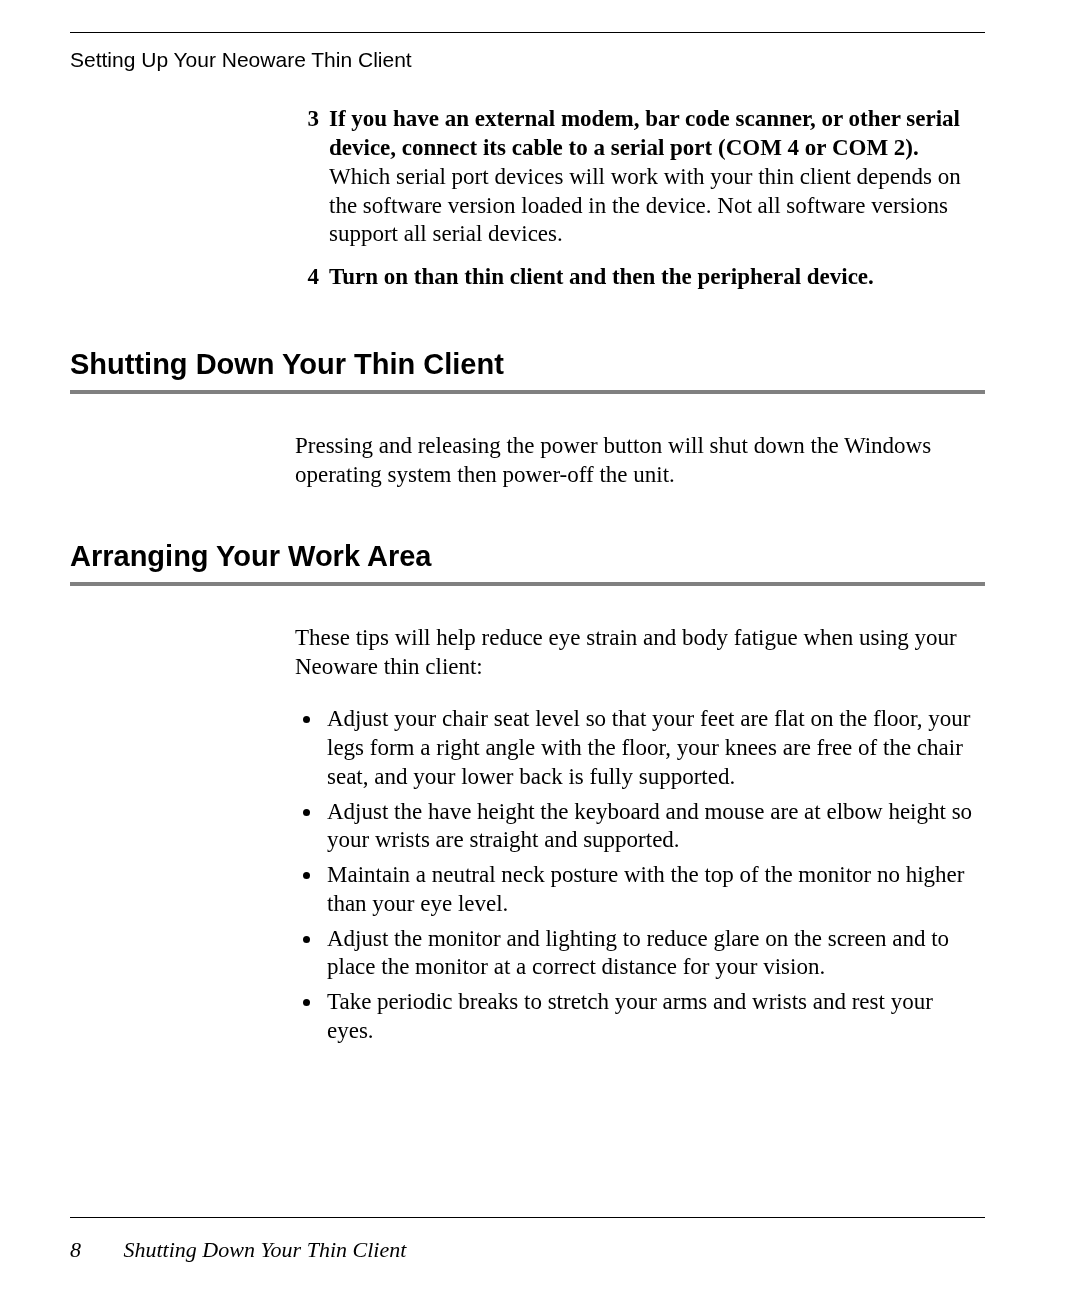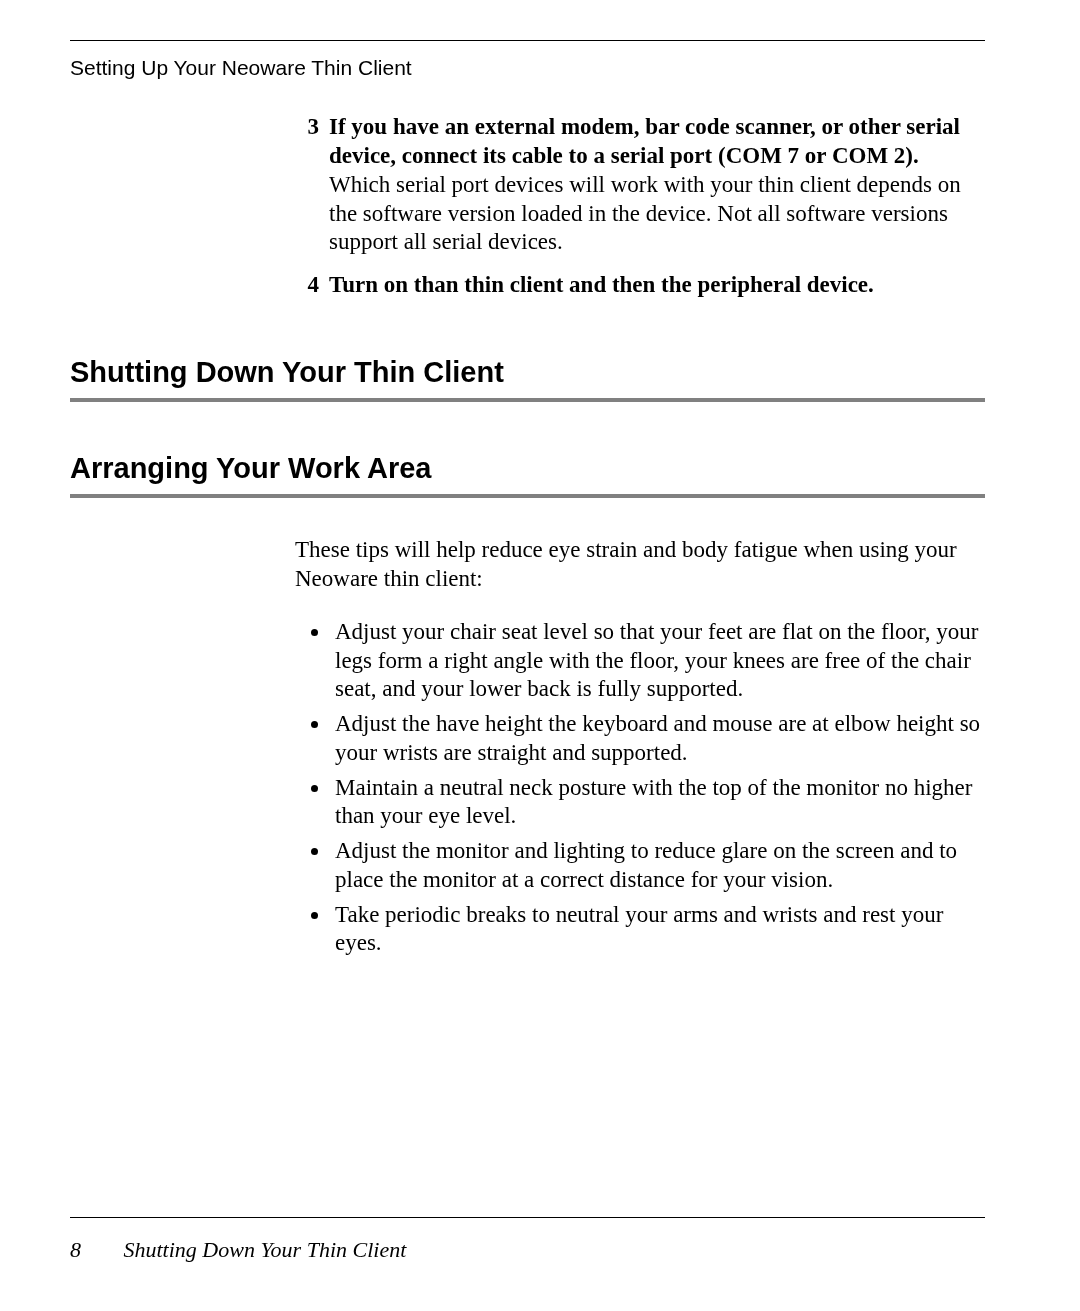--- a/index.html
+++ b/index.html
@@ -6,21 +6,21 @@
     margin: 0;
     padding: 0;
     background: #fff;
     color: #000;
   }
   .page {
     width: 1080px;
     height: 1311px;
     position: relative;
     box-sizing: border-box;
-    padding: 40px 95px 40px 70px;
+    padding: 32px 95px 40px 70px;
     font-family: "Times New Roman", Times, serif;
     font-size: 23px;
     line-height: 1.25;
   }
   .top-rule {
     border-top: 1px solid #000;
     margin-bottom: 14px;
   }
   .running-head {
     font-family: "Futura", "Century Gothic", "Segoe UI", Arial, sans-serif;
@@ -64,21 +64,20 @@
     margin-bottom: 24px;
   }
   ul.bullets {
     list-style: disc;
     padding-left: 28px;
     margin: 0;
   }
   ul.bullets li {
     margin-bottom: 6px;
     padding-left: 4px;
-    margin-left: 8px;
   }
   .footer {
     position: absolute;
     left: 70px;
     right: 95px;
     bottom: 48px;
   }
   .bottom-rule {
     border-top: 1px solid #000;
     margin-bottom: 18px;
@@ -98,44 +97,47 @@
 
 <div class="page">
 
   <div class="top-rule"></div>
   <div class="running-head">Setting Up Your Neoware Thin Client</div>
 
   <div class="indented">
     <div class="numbered">
       <div class="num">3</div>
       <div class="txt">
-        <span class="bold">If you have an external modem, bar code scanner, or other serial device, connect its cable to a serial port (COM 7 or COM 2).</span><span> Which serial port devices will work with your thin client depends on the software version loaded in the device. Not all software versions support all serial devices.</span>
+        <span class="bold">If you have an external modem, bar code scanner, or other serial device, connect its cable to a serial port (COM 4 or COM 2).</span><span> Which serial port devices will work with your thin client depends on the software version loaded in the device. Not all software versions support all serial devices.</span>
       </div>
     </div>
     <div class="numbered">
       <div class="num">4</div>
       <div class="txt">
         <span class="bold">Turn on than thin client and then the peripheral device.</span>
       </div>
     </div>
   </div>
 
   <h2 class="section-title">Shutting Down Your Thin Client</h2>
   <div class="section-rule"></div>
+  <div class="indented">
+    <div class="para">Pressing and releasing the power button will shut down the Windows operating system then power-off the unit.</div>
+  </div>
 
   <h2 class="section-title" style="margin-top:48px">Arranging Your Work Area</h2>
   <div class="section-rule"></div>
   <div class="indented">
     <div class="para">These tips will help reduce eye strain and body fatigue when using your Neoware thin client:</div>
     <ul class="bullets">
       <li>Adjust your chair seat level so that your feet are flat on the floor, your legs form a right angle with the floor, your knees are free of the chair seat, and your lower back is fully supported.</li>
       <li>Adjust the have height the keyboard and mouse are at elbow height so your wrists are straight and supported.</li>
       <li>Maintain a neutral neck posture with the top of the monitor no higher than your eye level.</li>
       <li>Adjust the monitor and lighting to reduce glare on the screen and to place the monitor at a correct distance for your vision.</li>
-      <li>Take periodic breaks to neutral your arms and wrists and rest your eyes.</li>
+      <li>Take periodic breaks to stretch your arms and wrists and rest your eyes.</li>
     </ul>
   </div>
 
   <div class="footer">
     <div class="bottom-rule"></div>
     <div class="footer-line">
       <span class="pn">8</span>
       <span>Shutting Down Your Thin Client</span>
     </div>
   </div>

